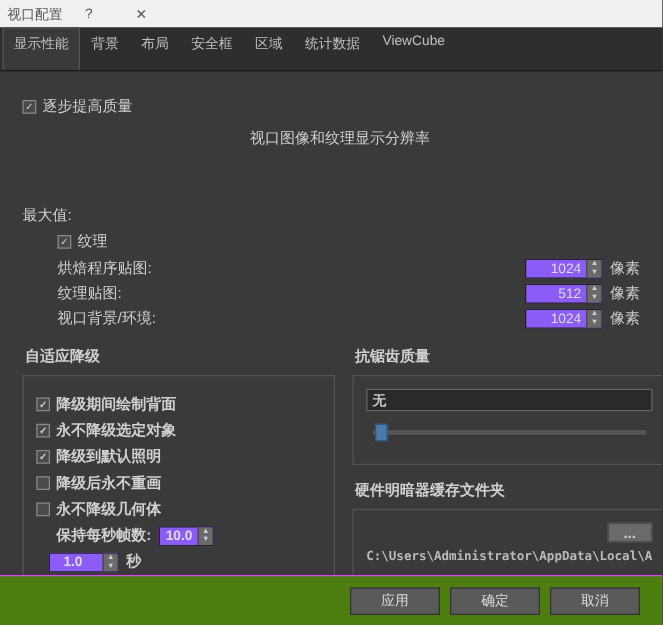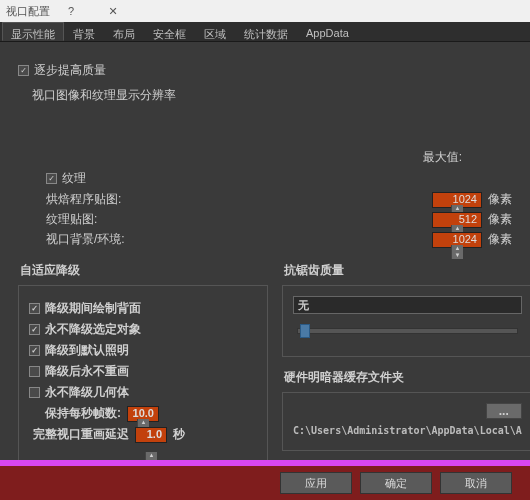--- a/index.html
+++ b/index.html
@@ -1,48 +1,48 @@
 <!DOCTYPE html>
 <html><head>
 <meta charset="utf-8">
 <style>
 * { margin: 0; padding: 0; box-sizing: border-box; font-family: "Microsoft YaHei", sans-serif; }
 body { background: #3a3a3a; width: 530px; height: 500px; overflow: hidden; color: #d0d0d0; font-size: 12px; }
 .titlebar { height: 22px; background: #f0f0f0; display: flex; align-items: center; padding-left: 6px; color: #555; font-size: 11px; }
 .titlebar-controls { display: flex; }
 .titlebar-btn { width: 42px; height: 22px; display: flex; align-items: center; justify-content: center; color: #555; }
-.tabs { display: flex; background: #2e2e2e; height: 20px; border-bottom: 1px solid #1a1a1a; padding-left: 2px; }
+.tabs { display: flex; background: #2e2e2e; height: 35px; border-bottom: 1px solid #1a1a1a; padding-left: 2px; }
 .tab { padding: 4px 8px; color: #c0c0c0; font-size: 11px; cursor: pointer; border: 1px solid transparent; }
 .tab.active { background: #3a3a3a; border: 1px solid #555; border-bottom: 1px solid #3a3a3a; }
 .content { padding: 16px 18px; }
 .checkline { display: flex; align-items: center; margin: 4px 0; }
 .check { width: 11px; height: 11px; border: 1px solid #888; margin-right: 5px; display: inline-flex; align-items: center; justify-content: center; font-size: 8px; background: #4a4a4a; }
 .check.checked::after { content: "✓"; color: #d0d0d0; }
-.section-label { margin: 8px 0 6px 14px; }
+.section-label { margin: 8px 0 6px 14px; text-align: center; }
 .row { display: flex; align-items: center; margin: 4px 0; }
 .subrow { margin-left: 28px; }
-.spinner { display: inline-flex; align-items: center; background: #c2410c; border: 1px solid #222; height: 16px; flex-direction: column; }
+.spinner { display: inline-flex; align-items: center; background: #8b5cf6; border: 1px solid #222; height: 16px; }
 .spinner-val { width: 48px; text-align: right; padding-right: 4px; font-size: 11px; color: #ddd; }
 .spinner-btns { display: flex; flex-direction: column; background: #6a6a6a; width: 12px; }
 .spinner-btn { height: 7px; font-size: 6px; line-height: 6px; text-align: center; border-left: 1px solid #444; }
 .unit { margin-left: 6px; }
 .group { margin-top: 14px; }
 .group-box { border: 1px solid #555; padding: 10px 10px 14px 10px; margin-top: 6px; position: relative; }
 .two-col { display: flex; gap: 14px; font-weight: bold; }
 .left-group { flex: 0 0 250px; }
 .right-group { flex: 1; }
 .group-title { margin-bottom: 6px; margin-left: 2px; }
 .dropdown { background: #2a2a2a; border: 1px solid #666; height: 18px; display: flex; align-items: center; padding: 0 4px; color: #ccc; font-size: 11px; justify-content: space-between; }
 .slider-track { position: relative; height: 6px; background: #555; margin: 14px 4px 8px 4px; border: 1px solid #333; }
 .slider-thumb { position: absolute; width: 10px; height: 14px; background: #4a7aa6; top: -5px; left: 2px; border: 1px solid #2a5a86; }
 .ellipsis-btn { background: #6a6a6a; border: 1px solid #444; width: 36px; height: 16px; display: flex; align-items: center; justify-content: center; float: right; margin-bottom: 6px; }
 .path { font-size: 10px; font-family: monospace; color: #bbb; clear: both; margin-top: 4px; }
-.footer { position: absolute; bottom: 0; left: 0; right: 0; height: 40px; background: #7f1d1d; border-top: 6px solid #d946ef; display: flex; justify-content: flex-end; align-items: center; padding-right: 18px; gap: 8px; }
+.footer { position: absolute; bottom: 0; left: 0; right: 0; height: 40px; background: #4d7c0f; border-top: 1px solid #d946ef; display: flex; justify-content: flex-end; align-items: center; padding-right: 18px; gap: 8px; }
 .btn { background: #5a5a5a; border: 1px solid #333; width: 72px; height: 22px; display: flex; align-items: center; justify-content: center; color: #ddd; font-size: 11px; }
-.maxval-head { display: flex; justify-content: flex-end; margin-right: 50px; margin-top: 45px; }
+.maxval-head { display: flex; margin-right: 50px; margin-top: 45px; }
 .res-row { display: flex; justify-content: space-between; align-items: center; margin: 3px 0 3px 28px; }
 .res-right { display: flex; align-items: center; }
 .small-spinner .spinner-val { width: 30px; }
 </style>
 </head>
 <body>
 
 <div class="titlebar">
   <span>视口配置</span>
   <div class="titlebar-controls">
@@ -51,21 +51,21 @@
   </div>
 </div>
 
 <div class="tabs">
   <div class="tab active">显示性能</div>
   <div class="tab">背景</div>
   <div class="tab">布局</div>
   <div class="tab">安全框</div>
   <div class="tab">区域</div>
   <div class="tab">统计数据</div>
-  <div class="tab">AppData</div>
+  <div class="tab">ViewCube</div>
 </div>
 
 <div class="content">
 
   <div class="checkline">
     <span class="check checked"></span>
     <span>逐步提高质量</span>
   </div>
 
   <div class="section-label">视口图像和纹理显示分辨率</div>
@@ -149,21 +149,20 @@
           <span>保持每秒帧数:</span>
           <div class="spinner small-spinner" style="margin-left:6px;">
             <span class="spinner-val">10.0</span>
             <div class="spinner-btns">
                 <div class="spinner-btn">▲</div>
                 <div class="spinner-btn">▼</div>
               </div>
           </div>
         </div>
         <div class="row" style="margin-left:4px;margin-top:4px;">
-          <span>完整视口重画延迟</span>
           <div class="spinner small-spinner" style="margin-left:6px;gap:12px;">
             <span class="spinner-val">1.0</span>
             <div class="spinner-btns">
                 <div class="spinner-btn">▲</div>
                 <div class="spinner-btn">▼</div>
               </div>
           </div>
           <span class="unit">秒</span>
         </div>
       </div>

